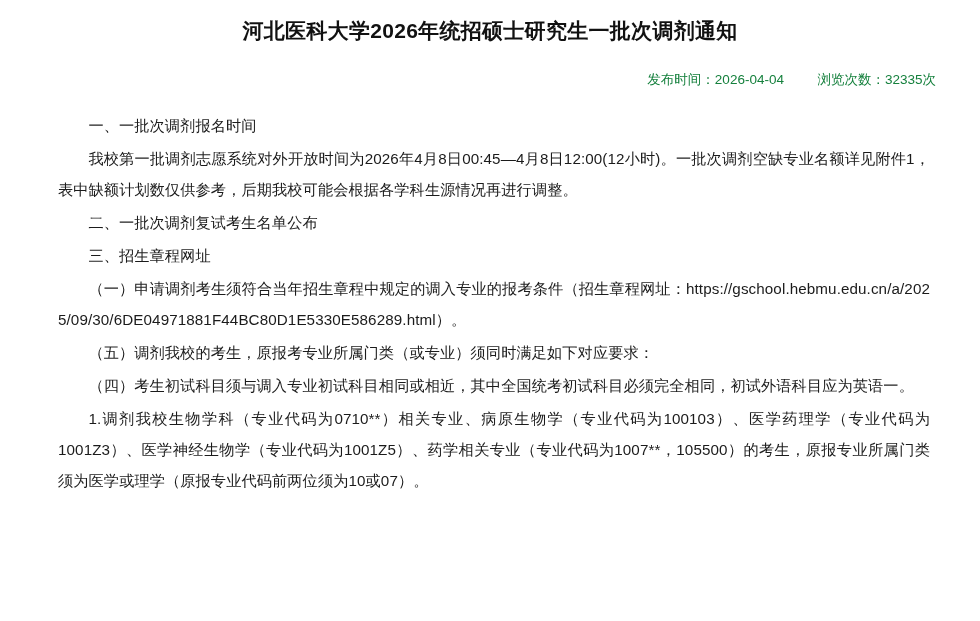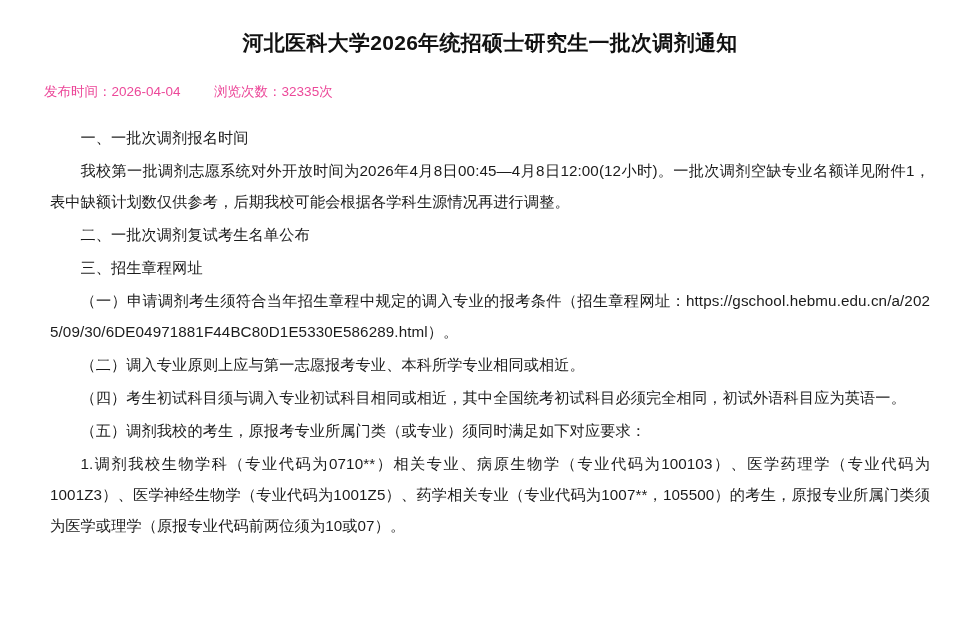--- a/index.html
+++ b/index.html
@@ -12,56 +12,56 @@
     background: #ffffff;
     font-family: "Liberation Sans", sans-serif;
     color: #1a1a1a;
     overflow: hidden;
   }
   .page {
     position: relative;
     width: 980px;
     height: 621px;
     box-sizing: border-box;
-    padding: 12px 44px;
+    padding: 0 44px;
     background: #ffffff;
   }
   .title {
     margin: 0;
     padding: 14px 40px 0 40px;
     text-align: center;
     font-size: 21px;
     font-weight: bold;
     line-height: 34px;
     color: #111111;
     letter-spacing: 0.3px;
   }
   .meta {
     margin-top: 22px;
-    text-align: left;
+    text-align: right;
     font-size: 13.5px;
-    color: #ec4899;
+    color: #15803d;
     line-height: 20px;
   }
   .meta .meta-item {
     display: inline-block;
   }
   .meta .meta-gap {
     display: inline-block;
     width: 26px;
   }
   .body {
     margin-top: 20px;
     padding: 0 6px;
   }
   .para {
     font-size: 15.2px;
     line-height: 31px;
     color: #1b1b1b;
-    margin: 0 0 2px 0;
+    margin: 0 0 2px 8px;
     text-align: justify;
     letter-spacing: 0.1px;
   }
   .indent {
     text-indent: 2em;
   }
   .nowrapbreak {
     word-break: break-all;
   }
 </style>
@@ -77,19 +77,18 @@
     <span class="meta-gap"></span>
     <span class="meta-item">浏览次数：32335次</span>
   </div>
 
   <div class="body">
     <p class="para indent">一、一批次调剂报名时间</p>
     <p class="para indent">我校第一批调剂志愿系统对外开放时间为2026年4月8日00:45—4月8日12:00(12小时)。一批次调剂空缺专业名额详见附件1，表中缺额计划数仅供参考，后期我校可能会根据各学科生源情况再进行调整。</p>
     <p class="para indent">二、一批次调剂复试考生名单公布</p>
     <p class="para indent">三、招生章程网址</p>
     <p class="para indent nowrapbreak">（一）申请调剂考生须符合当年招生章程中规定的调入专业的报考条件（招生章程网址：https://gschool.hebmu.edu.cn/a/2025/09/30/6DE04971881F44BC80D1E5330E586289.html）。</p>
-    <p class="para indent">（二）调入专业原则上应与第一志愿报考专业、本科所学专业相同或相近。</p>
+    <p class="para indent">（五）调剂我校的考生，原报考专业所属门类（或专业）须同时满足如下对应要求：</p>
     <p class="para indent">（四）考生初试科目须与调入专业初试科目相同或相近，其中全国统考初试科目必须完全相同，初试外语科目应为英语一。</p>
-    <p class="para indent">（五）调剂我校的考生，原报考专业所属门类（或专业）须同时满足如下对应要求：</p>
     <p class="para indent">1.调剂我校生物学科（专业代码为0710**）相关专业、病原生物学（专业代码为100103）、医学药理学（专业代码为1001Z3）、医学神经生物学（专业代码为1001Z5）、药学相关专业（专业代码为1007**，105500）的考生，原报专业所属门类须为医学或理学（原报专业代码前两位须为10或07）。</p>
   </div>
 
 </div>
 
 </body></html>

